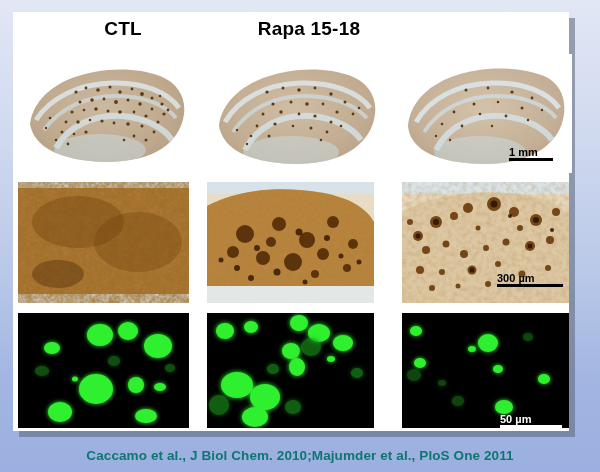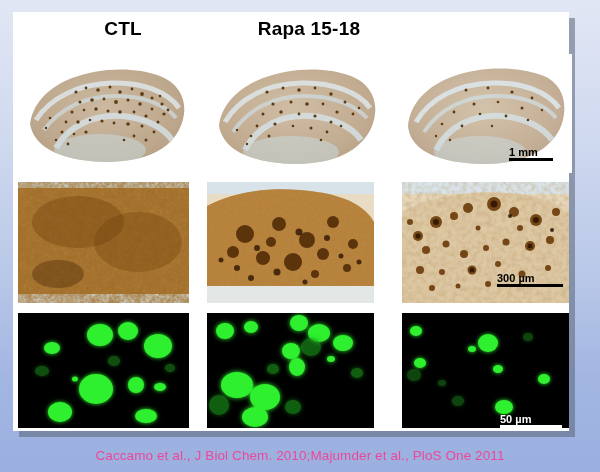--- a/index.html
+++ b/index.html
@@ -51,21 +51,21 @@
   .sb-light .lbl{color:#fff;}
   .sb-light .bar{background:#fff;}
 
   #sb-mm{left:509px;top:146px;width:44px;}
   #sb-um200{left:497px;top:272px;width:66px;}
   #sb-um50{left:500px;top:393px;width:62px;margin-top:20px;}
 
   
   .citation{
     position:absolute;left:0;top:448px;width:600px;text-align:center;
-    font-size:13.5px;color:#ec4899;letter-spacing:.1px;
+    font-size:13.5px;color:#0f766e;letter-spacing:.1px;font-weight:bold;
   }
 </style>
 </head>
 <body>
 
 <div class="slide">
 
   <div class="card"></div>
 
   <div class="headers">

